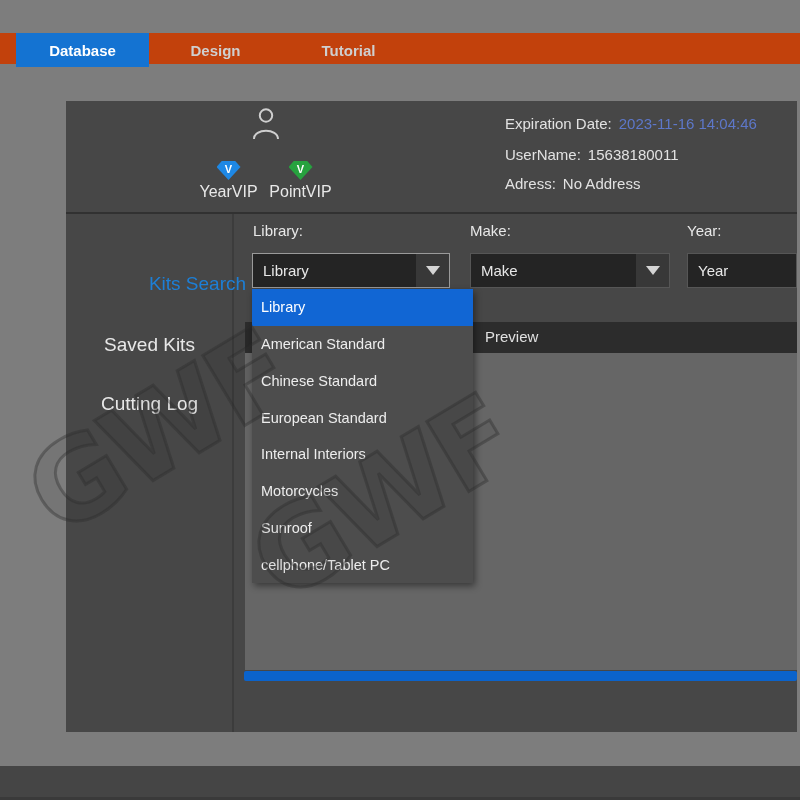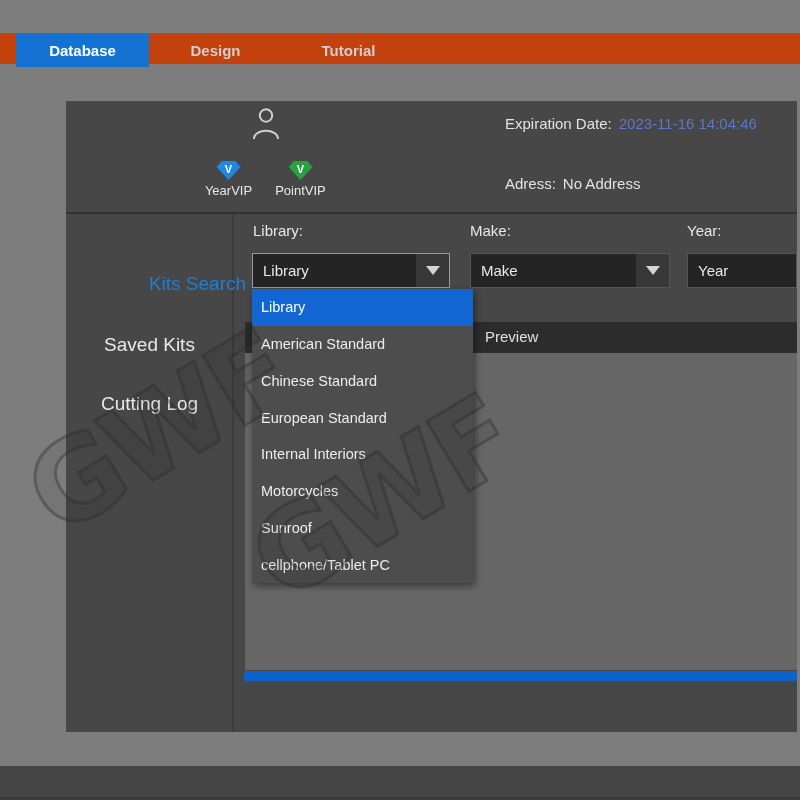--- a/index.html
+++ b/index.html
@@ -24,21 +24,21 @@
 
   
   .avatar { position:absolute; left:185px; top:6px; width:30px; height:33px; }
   .company { position:absolute; left:120px; top:41px; width:160px; text-align:center; color:#e3e3e3; font-size:15px; }
   .badge { position:absolute; top:60px; width:63px; text-align:center; }
   .badge.year { left:131px; }
   .badge.point { left:203px; }
   .gem { width:24px; height:19px; margin:0 auto; clip-path:polygon(22% 0, 78% 0, 100% 32%, 50% 100%, 0 32%); color:#ffffff; font-size:11px; font-weight:bold; line-height:17px; text-align:center; }
   .gem.blue { background:#1e88e5; }
   .gem.green { background:#27a23f; }
-  .badge-label { margin-top:3px; color:#e8e8e8; font-size:13px; }
+  .badge-label { margin-top:3px; color:#e8e8e8; font-size:16px; }
 
   .info-row { position:absolute; left:439px; width:290px; height:20px; color:#e2e2e2; font-size:15px; white-space:nowrap; }
   .info-row .lbl { display:inline-block; }
   .info-row .val { margin-left:7px; }
   .info-row.r0 { top:14px; }
   .info-row.r1 { top:45px; }
   .info-row.r2 { top:74px; }
   .val.blue { color:#5d77c9; }
 
   
@@ -105,20 +105,23 @@
       <div class="badge-label">YearVIP</div>
     </div>
     <div class="badge point">
       <div class="gem green">V</div>
       <div class="badge-label">PointVIP</div>
     </div>
 
     <div class="info-row r0">
       <span class="lbl">Expiration Date:</span><span class="val blue">2023-11-16 14:04:46</span>
     </div>
+    <div class="info-row r1">
+      <span class="lbl">UserName:</span><span class="val">15638180011</span>
+    </div>
     <div class="info-row r2">
       <span class="lbl">Adress:</span><span class="val">No Address</span>
     </div>
 
     <div class="divider-h"></div>
     <div class="divider-v"></div>
 
     <div class="side-item s0 active">Kits Search</div>
     <div class="side-item s1">Saved Kits</div>
     <div class="side-item s2">Cutting Log</div>

